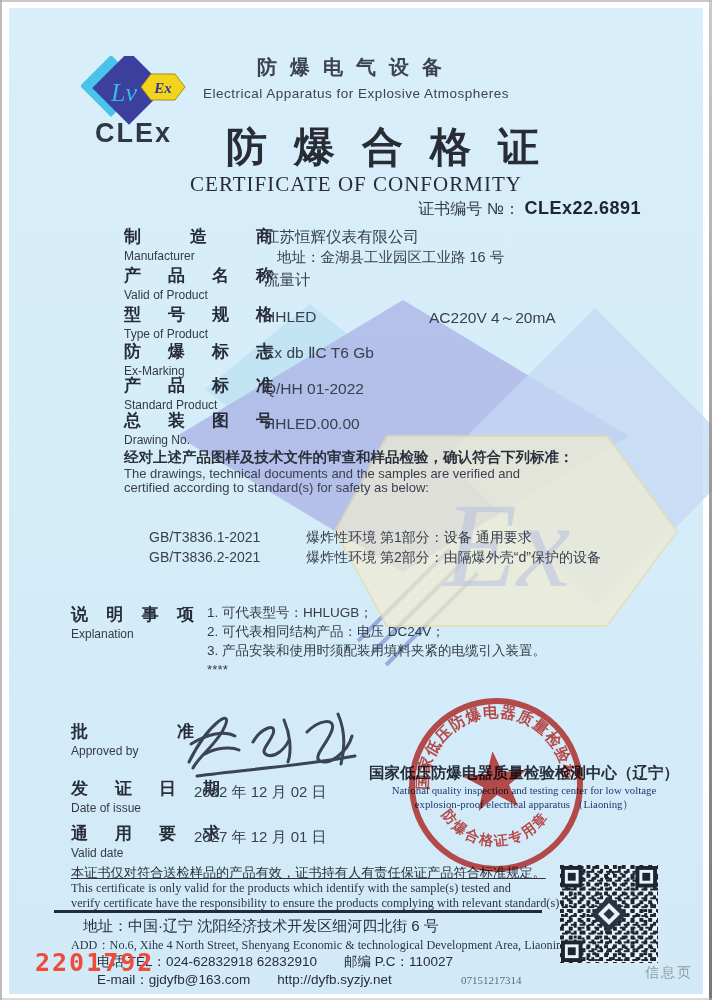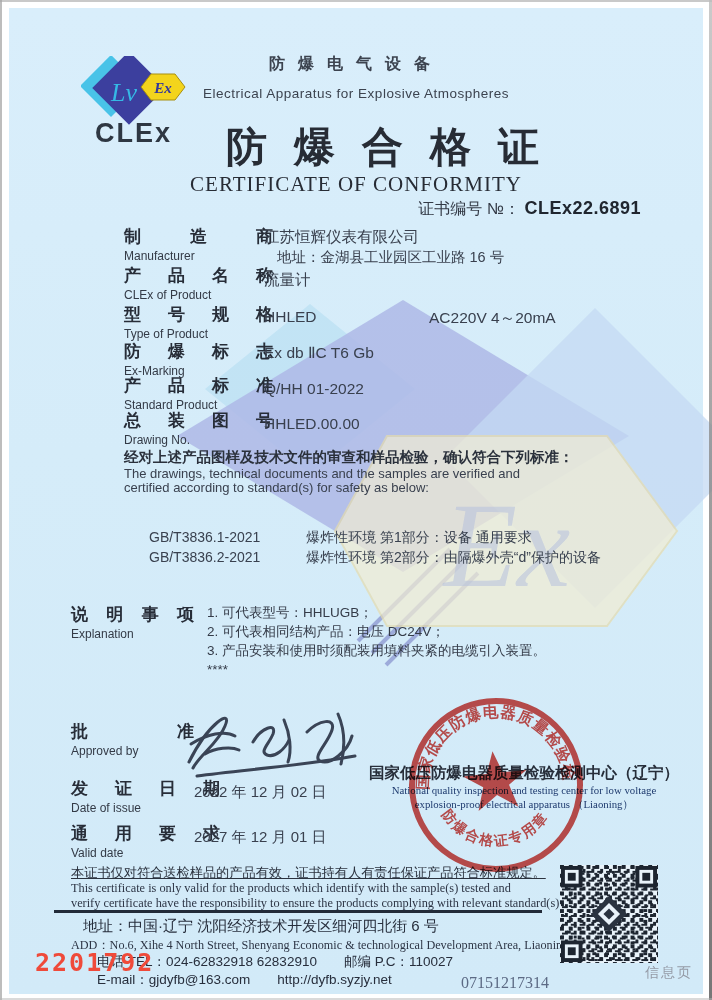--- a/index.html
+++ b/index.html
@@ -18,21 +18,21 @@
   .wm-d{clip-path:polygon(50% 0,100% 50%,50% 100%,0 50%);}
   .wm-main{left:168px;top:292px;width:452px;height:272px;background:#aeb9e6;opacity:.85;}
   .wm-right{left:436px;top:300px;width:300px;height:300px;background:#c4d9f3;opacity:.75;}
   .wm-cyan{left:196px;top:296px;width:210px;height:170px;background:#b9e0f2;opacity:.7;}
   .wm-stripe{height:4px;background:#8e9bd2;opacity:.8;transform:rotate(135deg);}
   .wm-hex{left:318px;top:418px;opacity:.9;}
   
   .mono{font-family:Liberation Sans, sans-serif;}
   .serif{font-family:"Liberation Serif","DejaVu Serif",serif;}
   .z1{z-index:1;}
-  .hdr-cn{left:0;width:100%;top:46px;text-align:center;font-size:16px;font-weight:bold;
+  .hdr-cn{left:0;width:100%;top:46px;text-align:center;font-size:20px;font-weight:bold;
           letter-spacing:13px;color:#3c434f;}
   .hdr-en{left:0;width:100%;top:78px;text-align:center;font-size:13.5px;color:#3c434f;letter-spacing:.5px;}
   .title-cn{left:40px;width:100%;top:112px;text-align:center;font-size:41px;font-weight:bold;
             letter-spacing:27px;color:#272c35;}
   .title-en{left:0;width:100%;top:164px;text-align:center;font-size:21px;color:#272c35;letter-spacing:1px;}
   .certno{top:190px;right:62px;font-size:16px;color:#333a46;}
   .certno b{font-size:18px;color:#20262f;font-family:"Liberation Sans",sans-serif;letter-spacing:.5px;margin-top:48px;}
   
   .logo-clex{left:88px;top:110px;font-size:27px;font-weight:bold;color:#2e3742;letter-spacing:2px;}
   
@@ -50,21 +50,21 @@
   .inst-en{left:352px;width:326px;top:776px;text-align:center;font-size:10.8px;color:#1e3a6e;line-height:13.5px;}
   .stamp{left:395px;top:685px;z-index:3;mix-blend-mode:multiply;opacity:.92;transform:rotate(-6deg);}
   
   .disc-cn{left:62px;top:856px;font-size:13.2px;color:#2b323e;text-decoration:underline;}
   .disc-en{left:62px;top:873px;font-size:12.3px;color:#2d3545;line-height:14.5px;}
   .rule{left:45px;top:902px;width:488px;height:3px;background:#222b39;}
   .addr-cn{left:74px;top:909px;font-size:15px;color:#272e3c;}
   .addr-en{left:62px;top:929px;font-size:12.2px;color:#2d3545;}
   .tel{left:88px;top:945px;font-size:13.5px;color:#272e3c;}
   .email{left:88px;top:963px;font-size:13.5px;color:#272e3c;}
-  .doc-code{left:452px;top:966px;font-size:16px;color:#5c6a84;}
+  .doc-code{left:452px;top:966px;font-size:11px;color:#5c6a84;}
   .serial{left:26px;top:940px;font-size:25px;font-weight:bold;color:#ef4a3a;
           font-family:"DejaVu Sans Mono","Liberation Mono",monospace;letter-spacing:2px;}
   .info-page{left:636px;top:956px;font-size:14px;color:#949aa5;letter-spacing:2px;}
   .qr{left:546px;top:857px;}
 </style>
 </head>
 <body>
 
 <div class="page">
   <div class="cert">
@@ -106,21 +106,21 @@
 
     <div class="abs z1 flabel" style="top:217px;">
       <span class="cn">制造商</span>
       <span class="en mono">Manufacturer</span>
     </div>
     <div class="abs z1 fval" style="top:219px;">江苏恒辉仪表有限公司</div>
     <div class="abs z1 fval" style="top:240px;left:268px;font-size:14.5px;">地址：金湖县工业园区工业路 16 号</div>
 
     <div class="abs z1 flabel" style="top:256px;">
       <span class="cn">产品名称</span>
-      <span class="en mono">CLEx of Product</span>
+      <span class="en mono">Valid of Product</span>
     </div>
     <div class="abs z1 fval" style="top:262px;">流量计</div>
 
     <div class="abs z1 flabel" style="top:295px;">
       <span class="cn">型号规格</span>
       <span class="en mono">Type of Product</span>
     </div>
     <div class="abs z1 fval mono" style="top:300px;">HHLED</div>
     <div class="abs z1 fval mono" style="top:300px;left:420px;">AC220V 4～20mA</div>
 

